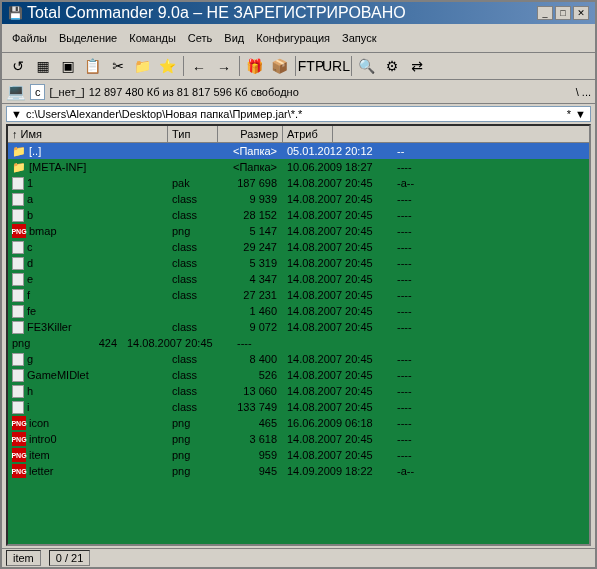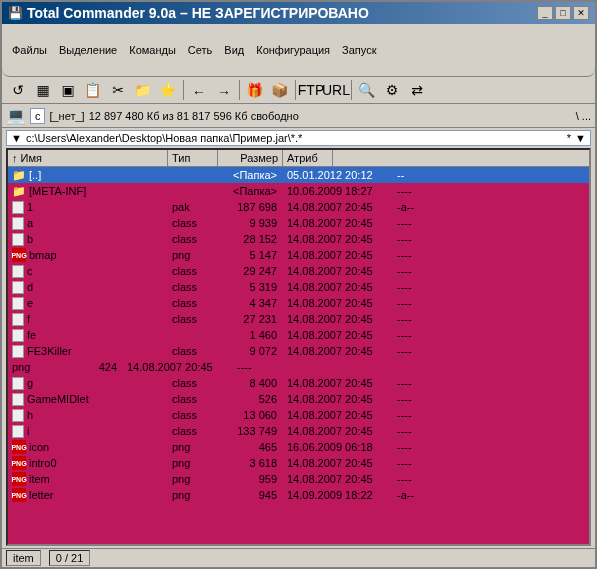--- a/index.html
+++ b/index.html
@@ -28,22 +28,22 @@
       justify-content: space-between;
       height: 22px;
       flex-shrink: 0;
     }
     .title-bar-left {
       display: flex;
       align-items: center;
       gap: 4px;
     }
     .title-text {
-      font-size: 14px;
-      font-weight: bold;
+      font-size: 16px;
+      font-weight: normal;
     }
     .title-buttons {
       display: flex;
       gap: 2px;
     }
     .title-btn {
       width: 16px;
       height: 14px;
       background: #d4d0c8;
       border: 1px solid #808080;
@@ -51,24 +51,23 @@
       cursor: pointer;
       display: flex;
       align-items: center;
       justify-content: center;
       color: #000;
     }
     .menu-bar {
       background: #d4d0c8;
       display: flex;
       gap: 0;
-      padding: 18px 4px;
+      padding: 6px 4px;
       border-bottom: 1px solid #808080;
       flex-shrink: 0;
-      border-radius: 8px;
     }
     .menu-item {
       padding: 2px 6px;
       font-size: 11px;
       cursor: pointer;
       color: #000;
     }
     .toolbar {
       display: flex;
       align-items: center;
@@ -137,21 +136,21 @@
       flex: 1;
       font-size: 11px;
     }
     .file-panel {
       flex: 1;
       overflow: hidden;
       display: flex;
       flex-direction: column;
       margin: 0 4px 2px 4px;
       border: 2px inset #808080;
-      background: #be185d;
+      background: #15803d;
     }
     .file-header {
       display: flex;
       background: #d4d0c8;
       border-bottom: 1px solid #808080;
       flex-shrink: 0;
     }
     .col-header {
       padding: 2px 4px;
       font-size: 11px;

